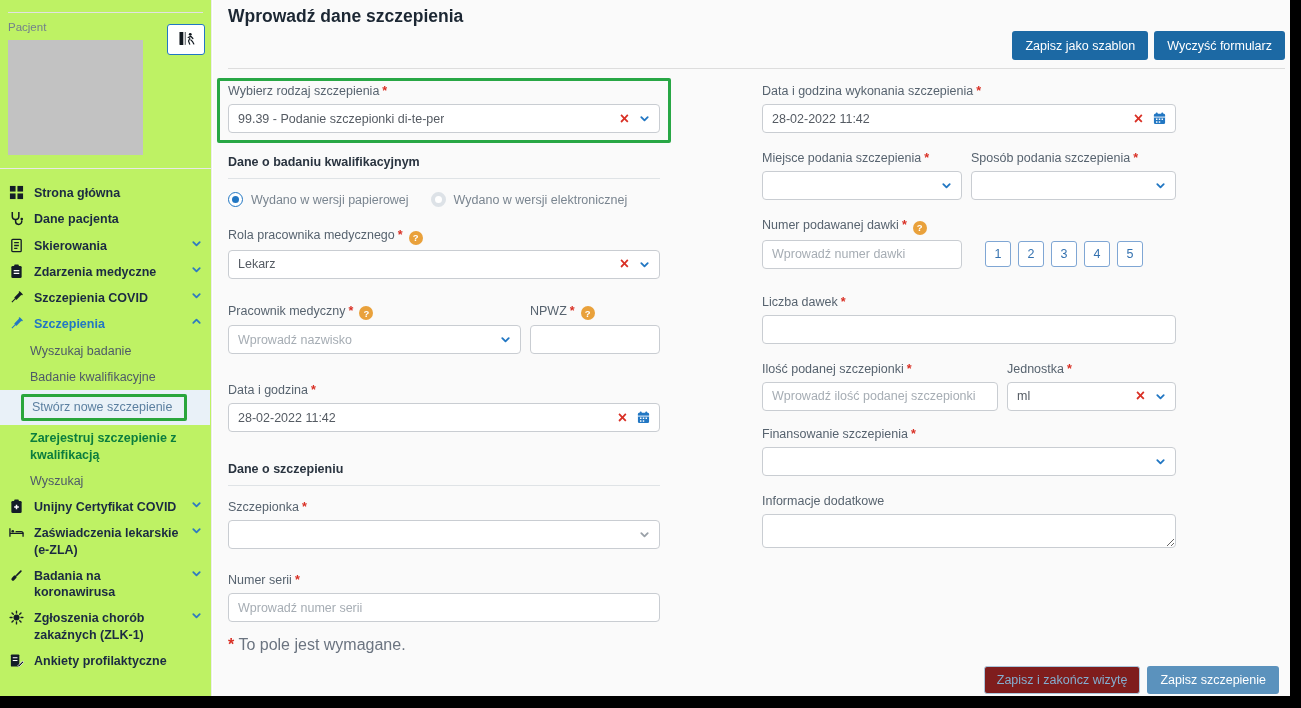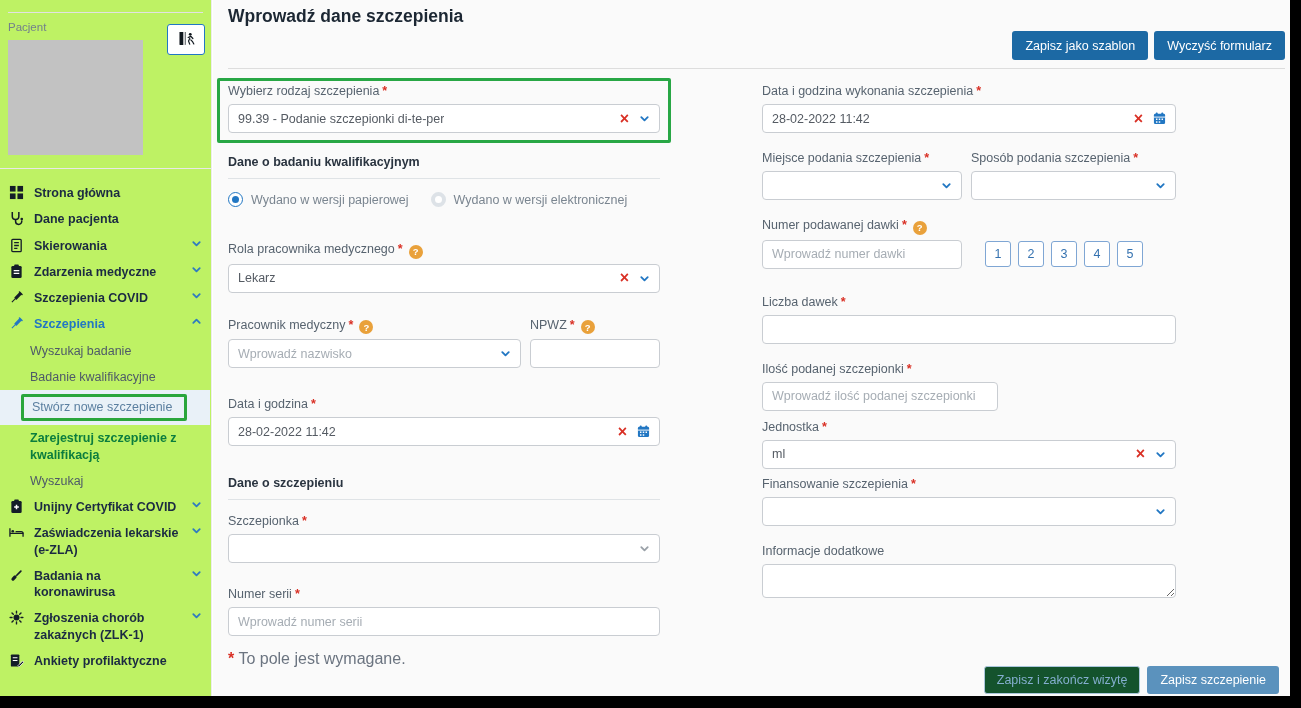--- a/index.html
+++ b/index.html
@@ -46,36 +46,36 @@
   .ctl input::placeholder{color:#a6adb4;opacity:1;}
   .ctl .val{white-space:nowrap;overflow:hidden;}
   .ctl .val.ph{color:#a6adb4;}
   .icons{margin-left:auto;display:flex;align-items:center;gap:10px;flex:none;padding-left:8px;}
   .x-icon{color:#d93025;font-weight:700;font-size:16px;line-height:1;cursor:pointer;}
   .chev{display:flex;color:#2277c3;}
   .chev.gray{color:#9aa1a8;}
   .cal{display:flex;cursor:pointer;}
   .sec{margin:0;font-size:12.5px;font-weight:700;color:#2a3440;}
   .sec-hr{border:none;border-top:1px solid #dfe3e6;margin:9px 0 13px;}
-  .radio-row{display:flex;align-items:flex-end;gap:22px;margin-bottom:35px;}
+  .radio-row{display:flex;align-items:flex-end;gap:22px;margin-bottom:21px;}
   .radio-opt{display:flex;align-items:center;gap:8px;cursor:pointer;}
   .radio{width:15px;height:15px;border-radius:50%;box-sizing:border-box;border:4px solid #dde2e7;background:#fff;flex:none;position:relative;}
   .radio.sel{border:1.5px solid #2277c3;}
   .radio.sel::after{content:"";position:absolute;left:50%;top:50%;width:7px;height:7px;margin:-3.5px 0 0 -3.5px;border-radius:50%;background:#2277c3;}
   .radio-lb{font-size:12.5px;color:#7a8590;}
   .row2{display:flex;gap:9px;}
   .grow{flex:1;}.mb25{margin-bottom:25px;}.mb29{margin-bottom:29px;}.mb30{margin-bottom:30px;}
   .mb24{margin-bottom:24px;}.mb14{margin-bottom:14px;}.mb18{margin-bottom:18px;}.mb26{margin-bottom:26px;}
   .req-note{font-size:16px;color:#6b7480;margin-top:14px;}
   .dose-row{display:flex;gap:23px;align-items:flex-end;}
   .dose-btns{display:flex;gap:7px;align-items:center;height:29px;}
   .dose{width:26px;height:26px;border:1px solid #7fa6d4;border-radius:3px;color:#3572b0;font-size:12.5px;display:flex;align-items:center;justify-content:center;background:#fff;cursor:pointer;box-sizing:border-box;}
   textarea.addl{display:block;width:100%;height:34px;box-sizing:border-box;border:1px solid #c9cdd2;border-radius:4px;background:#fff;font:inherit;font-size:12.5px;color:#555b63;padding:5px 9px;resize:both;outline:none;}
   .bottom-actions{position:absolute;right:11px;top:666px;display:flex;gap:7px;}
-  .btn-outline{background:#14532d;border:1px solid #aac6dc;color:#84aecf;border-radius:3px;height:28px;padding:0 12px;font-size:12.5px;font-family:inherit;cursor:pointer;}
+  .btn-outline{background:#7f1d1d;border:1px solid #aac6dc;color:#84aecf;border-radius:3px;height:28px;padding:0 12px;font-size:12.5px;font-family:inherit;cursor:pointer;}
   .btn-filled{background:#5b92bd;border:none;color:#fff;border-radius:3px;height:28px;padding:0 13px;font-size:12.5px;font-family:inherit;cursor:pointer;}
 
   .bar-right{position:absolute;right:0;top:0;width:11px;height:100%;background:#000;}
   .bar-bottom{position:absolute;left:0;bottom:0;width:100%;height:12px;background:#000;}
 </style>
 </head>
 <body>
 
 <div class="app">
 
@@ -470,21 +470,21 @@
         </div>
       </div>
 
       <div class="fg mb18">
         <label><span>Liczba dawek</span><span class="req">*</span></label>
         <div class="ctl">
             <input style="">
           </div>
       </div>
 
-      <div class="row2" style="margin-bottom:8px;flex-direction:column;">
+      <div class="row2" style="margin-bottom:16px;">
         <div class="fg" style="width:236px;flex:none;margin-bottom:0;">
           <label><span>Ilość podanej szczepionki</span><span class="req">*</span></label>
           <div class="ctl">
             <input placeholder="Wprowadź ilość podanej szczepionki" style="">
           </div>
         </div>
         <div class="fg grow" style="margin-bottom:0;">
           <label><span>Jednostka</span><span class="req">*</span></label>
           <div class="ctl">
             <span class="val">ml</span>

